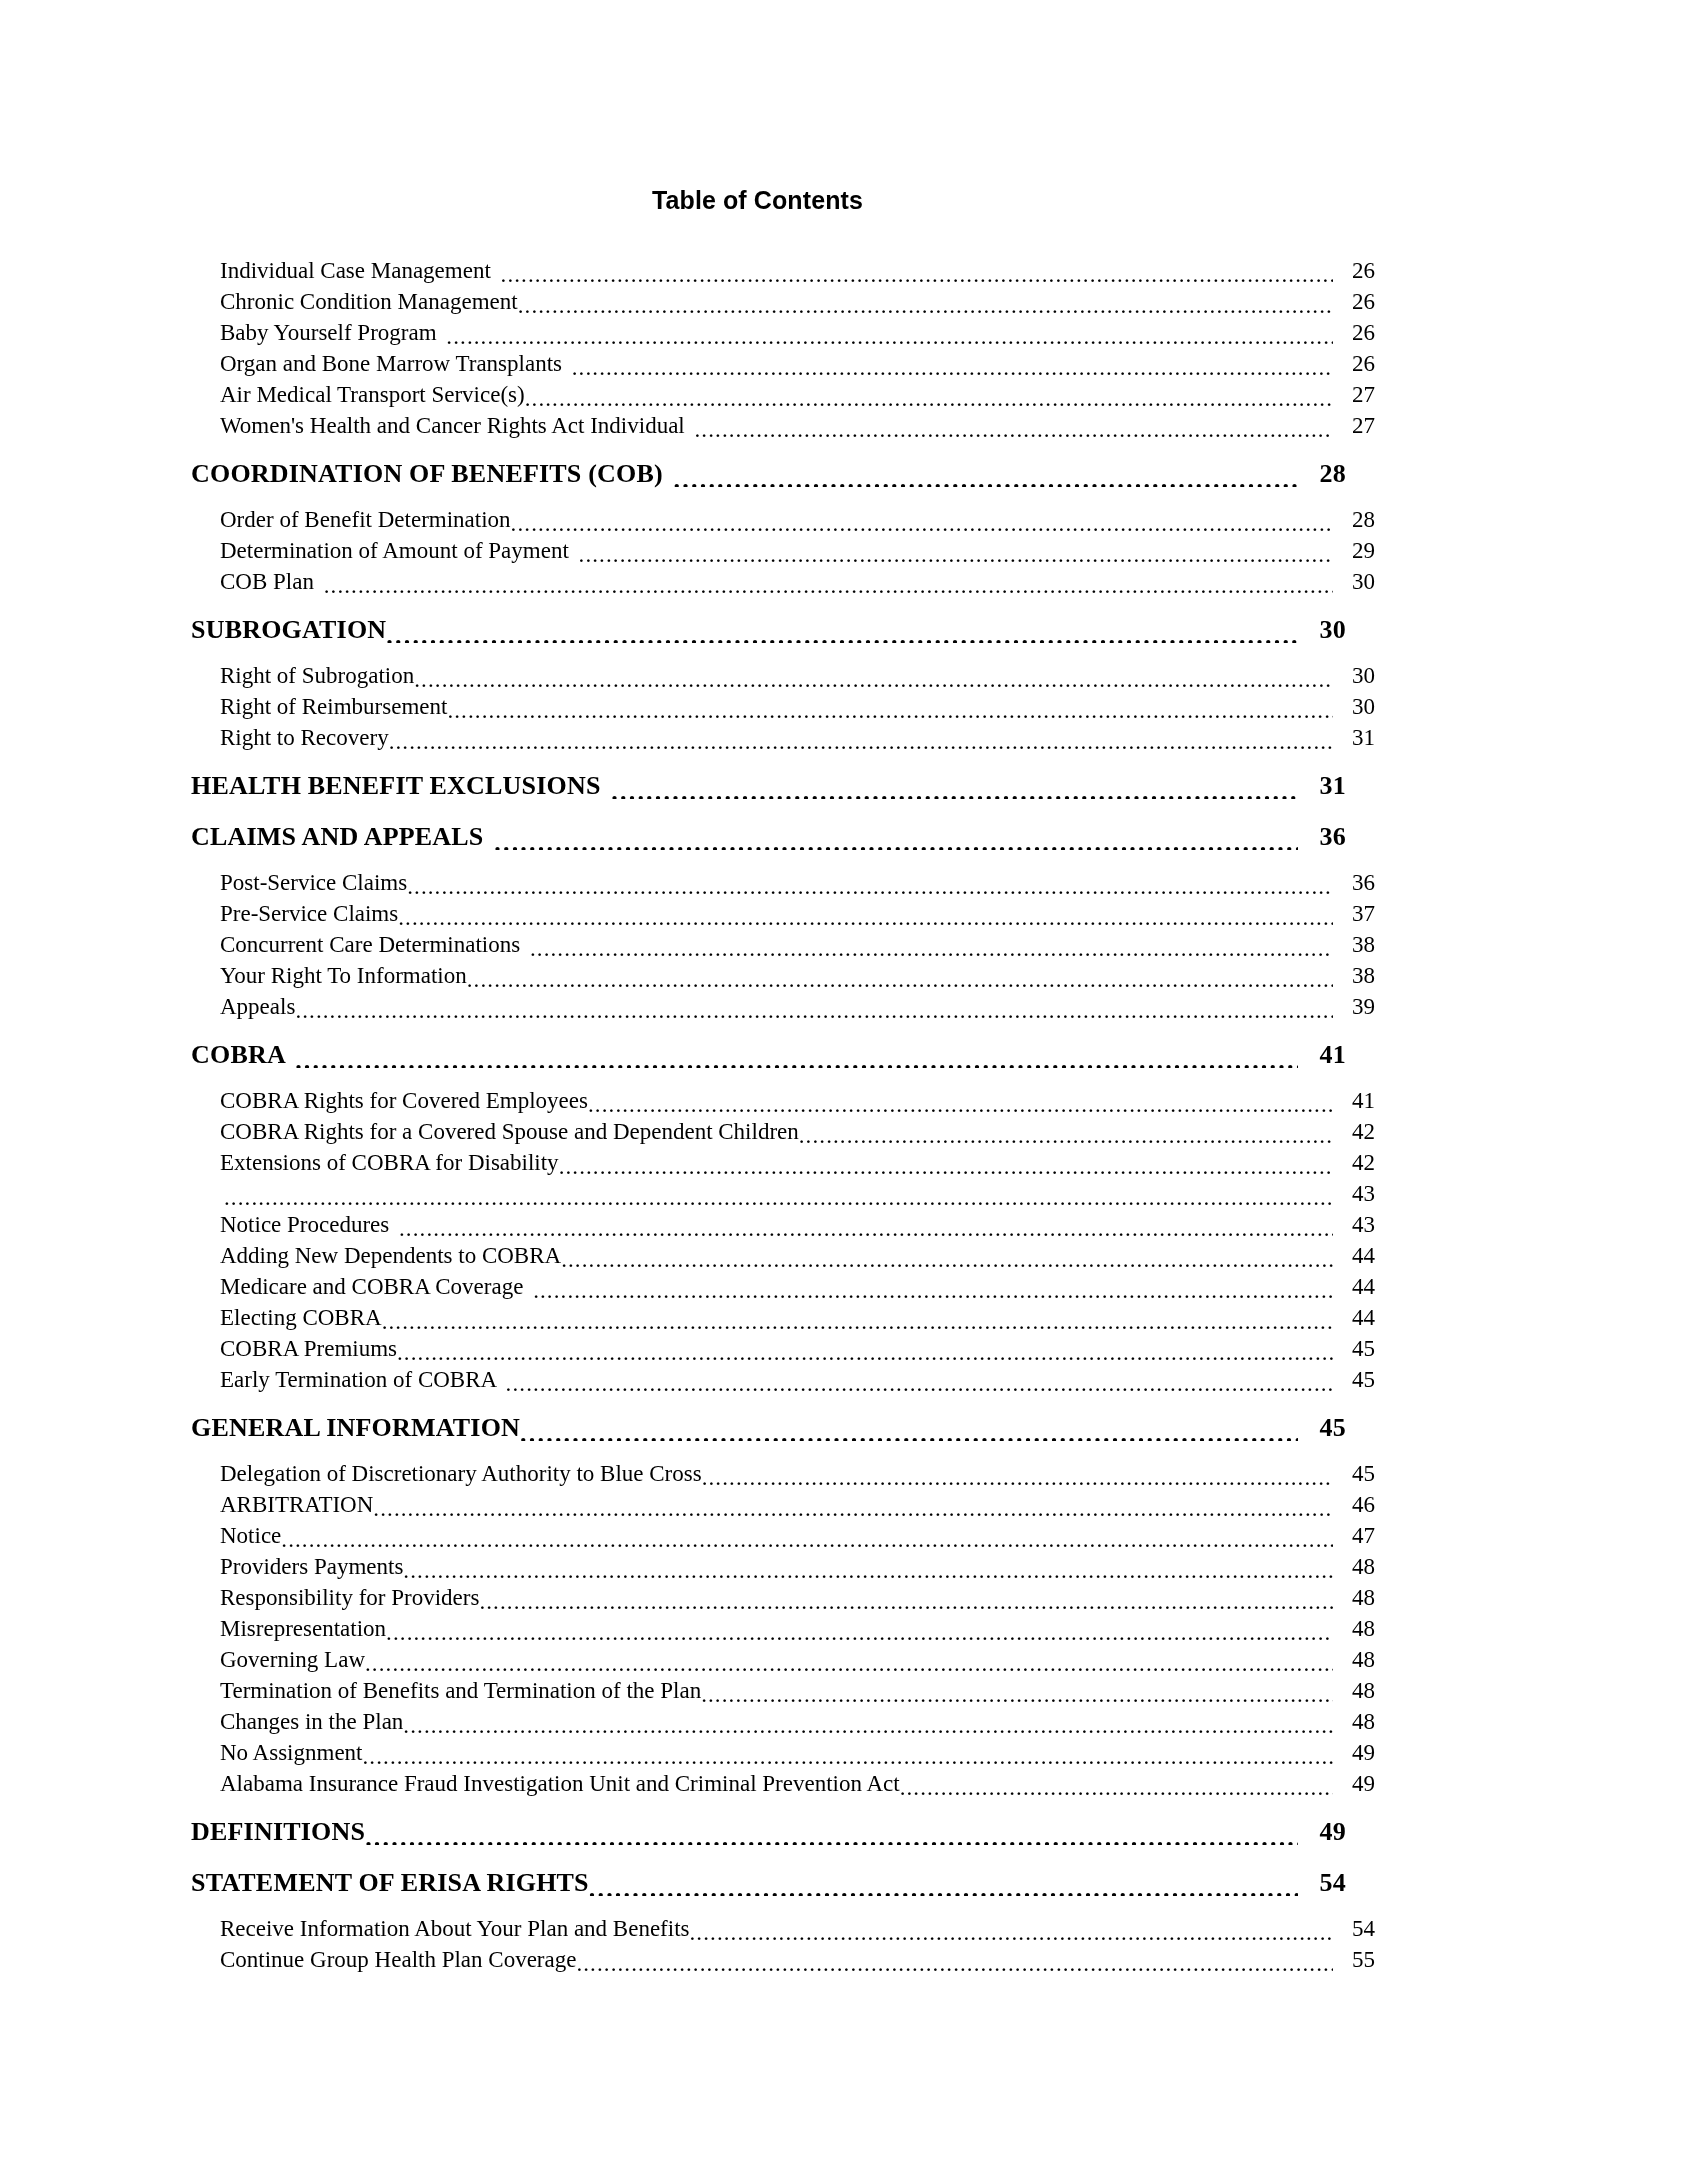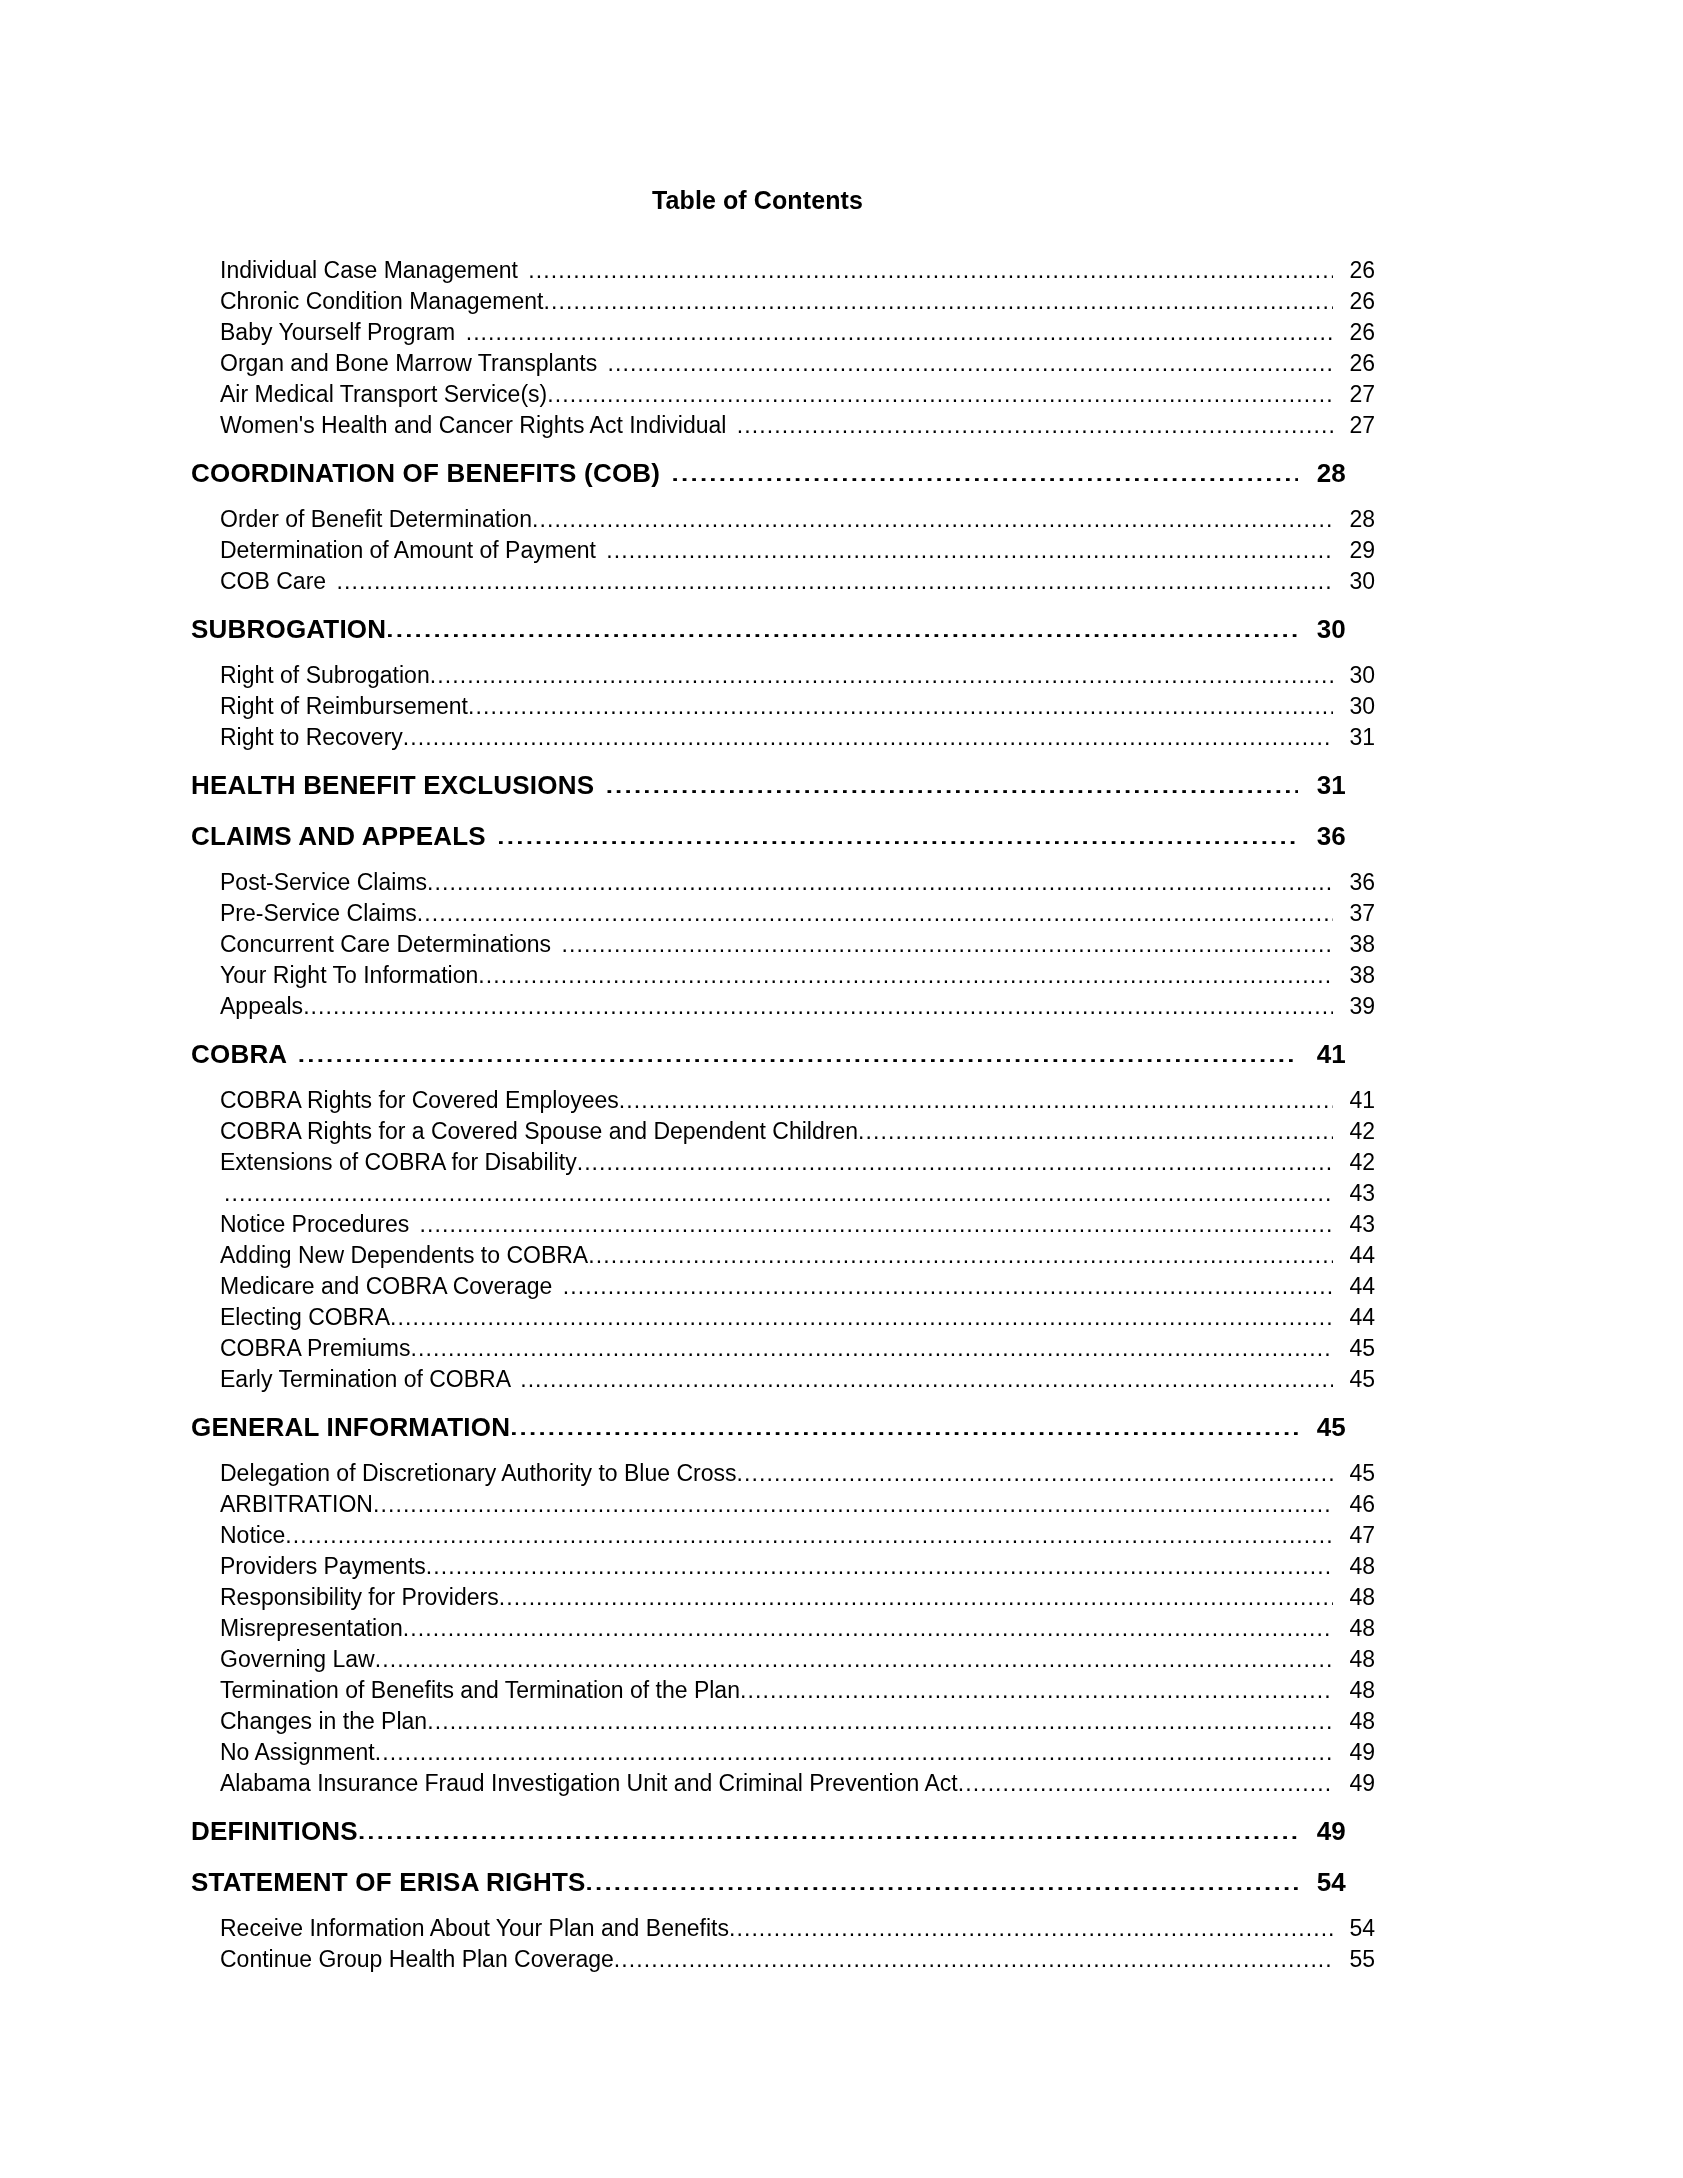--- a/index.html
+++ b/index.html
@@ -32,23 +32,24 @@
   }
   #toc-list {
     position: absolute;
     top: 255px;
     left: 191px;
     width: 1155px;
   }
 
   .toc-row {
     display: flex;
-    align-items: flex-start;
+    align-items: center;
     width: 100%;
     white-space: nowrap;
+    font-family: Liberation Serif, serif;
   }
 
   
   .toc-row.lvl2 {
     font-size: 23px;
     line-height: 31px;
     font-weight: normal;
     padding-left: 29px;
   }
   
@@ -149,21 +150,21 @@
         <span class="toc-label">Order of Benefit Determination</span>
         <span class="toc-dots"></span>
         <span class="toc-page">28</span>
       </div>
       <div class="toc-row lvl2 gap">
         <span class="toc-label">Determination of Amount of Payment</span>
         <span class="toc-dots"></span>
         <span class="toc-page">29</span>
       </div>
       <div class="toc-row lvl2 gap">
-        <span class="toc-label">COB Care</span>
+        <span class="toc-label">COB Plan</span>
         <span class="toc-dots"></span>
         <span class="toc-page">30</span>
       </div>
       <div class="toc-row lvl1">
         <span class="toc-label">SUBROGATION</span>
         <span class="toc-dots"></span>
         <span class="toc-page">30</span>
       </div>
       <div class="toc-row lvl2">
         <span class="toc-label">Right of Subrogation</span>

